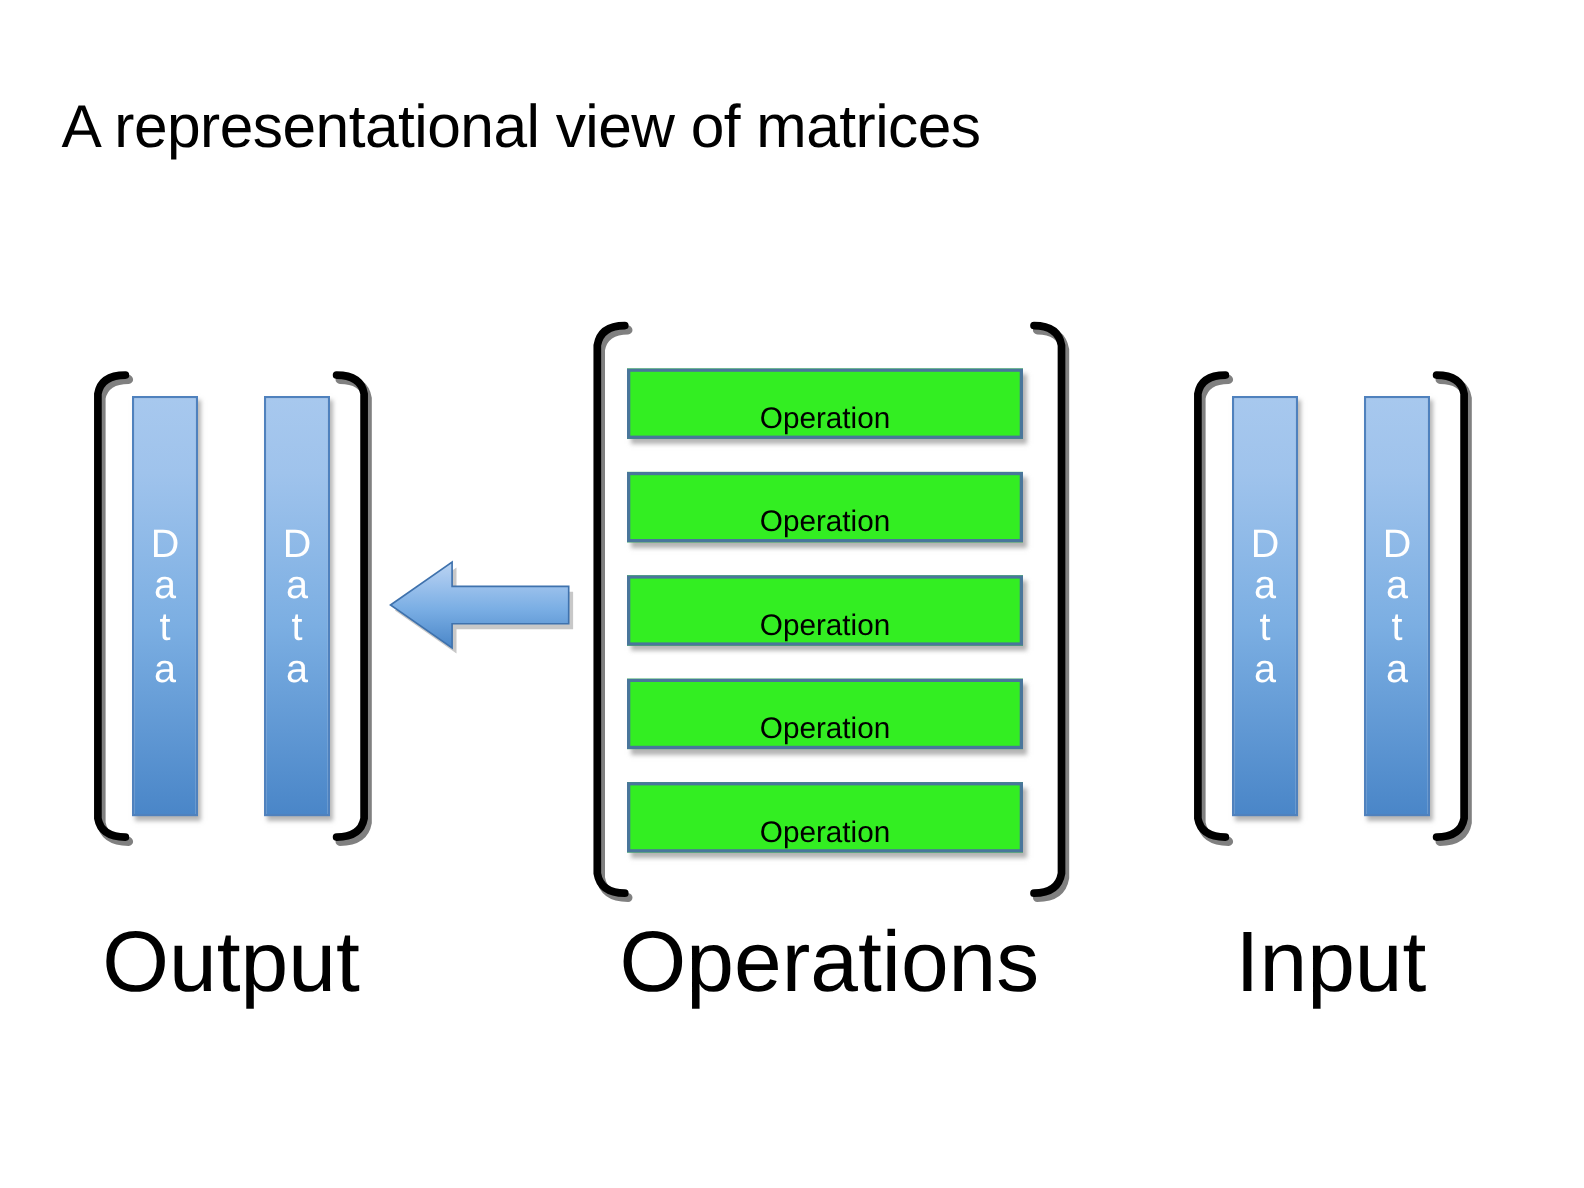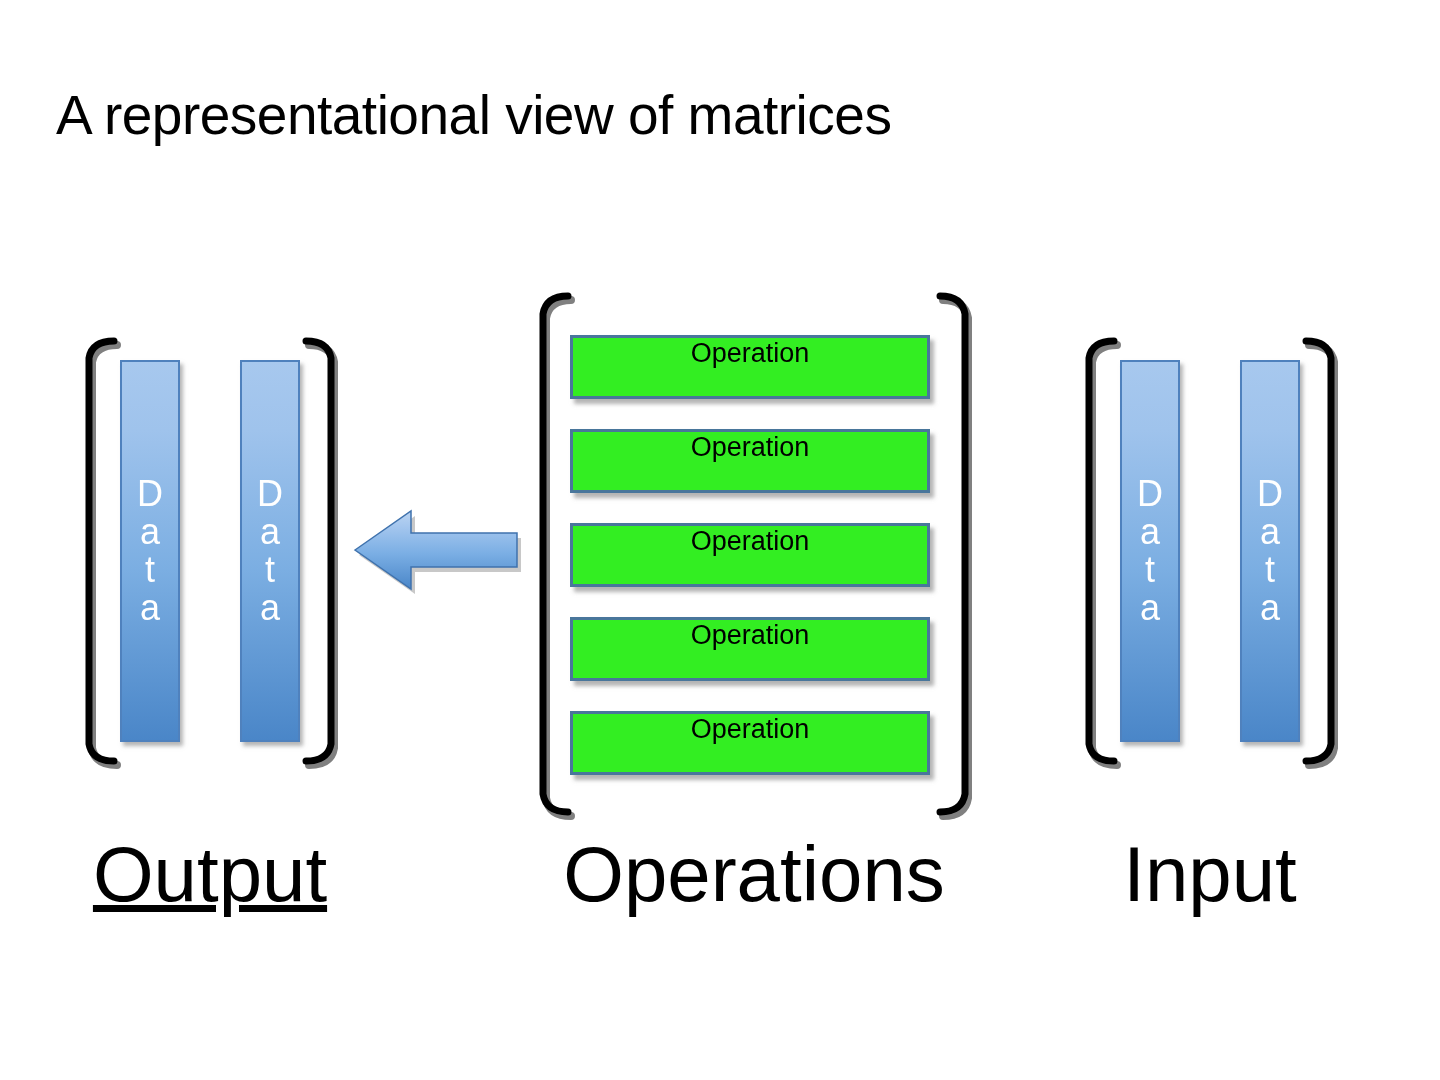--- a/index.html
+++ b/index.html
@@ -81,21 +81,21 @@
     flex-direction: column;
     justify-content: space-between;
   }
   .op-box {
     box-sizing: border-box;
     height: 64px;
     border: 3px solid #49769B;
     background: #33EE22;
     box-shadow: 4px 5px 4px rgba(140,140,140,0.65);
     display: flex;
-    align-items: flex-start;
+    align-items: flex-end;
     justify-content: center;
     color: #000000;
     font-size: 27px;
     font-family: "Liberation Sans", sans-serif;
   }
 
   
   #flow-arrow {
     position: absolute;
     left: 355px;
@@ -230,17 +230,17 @@
   </div>
 
   <div class="bracket" style="left:224px;">
     <svg viewBox="0 0 36 430" preserveAspectRatio="none">
       <path d="M2 5 Q24 5 27 22 L27 408 Q24 425 2 425" fill="none" stroke="#808080" stroke-width="8" stroke-linecap="round" transform="translate(3,4)"></path>
       <path d="M2 5 Q24 5 27 22 L27 408 Q24 425 2 425" fill="none" stroke="#000000" stroke-width="7" stroke-linecap="round"></path>
     </svg>
   </div>
 </div>
 
-<div class="caption" id="caption-output" style="left:60px; top:835px; width:300px;text-decoration:underline;">Output</div>
+<div class="caption" id="caption-output" style="left:60px; top:835px; width:300px;">Output</div>
 
 <div class="caption" id="caption-operations" style="left:534px; top:835px; width:440px;">Operations</div>
 
 <div class="caption" id="caption-input" style="left:1080px; top:835px; width:260px;text-align:center;">Input</div>
 
 </body></html>

